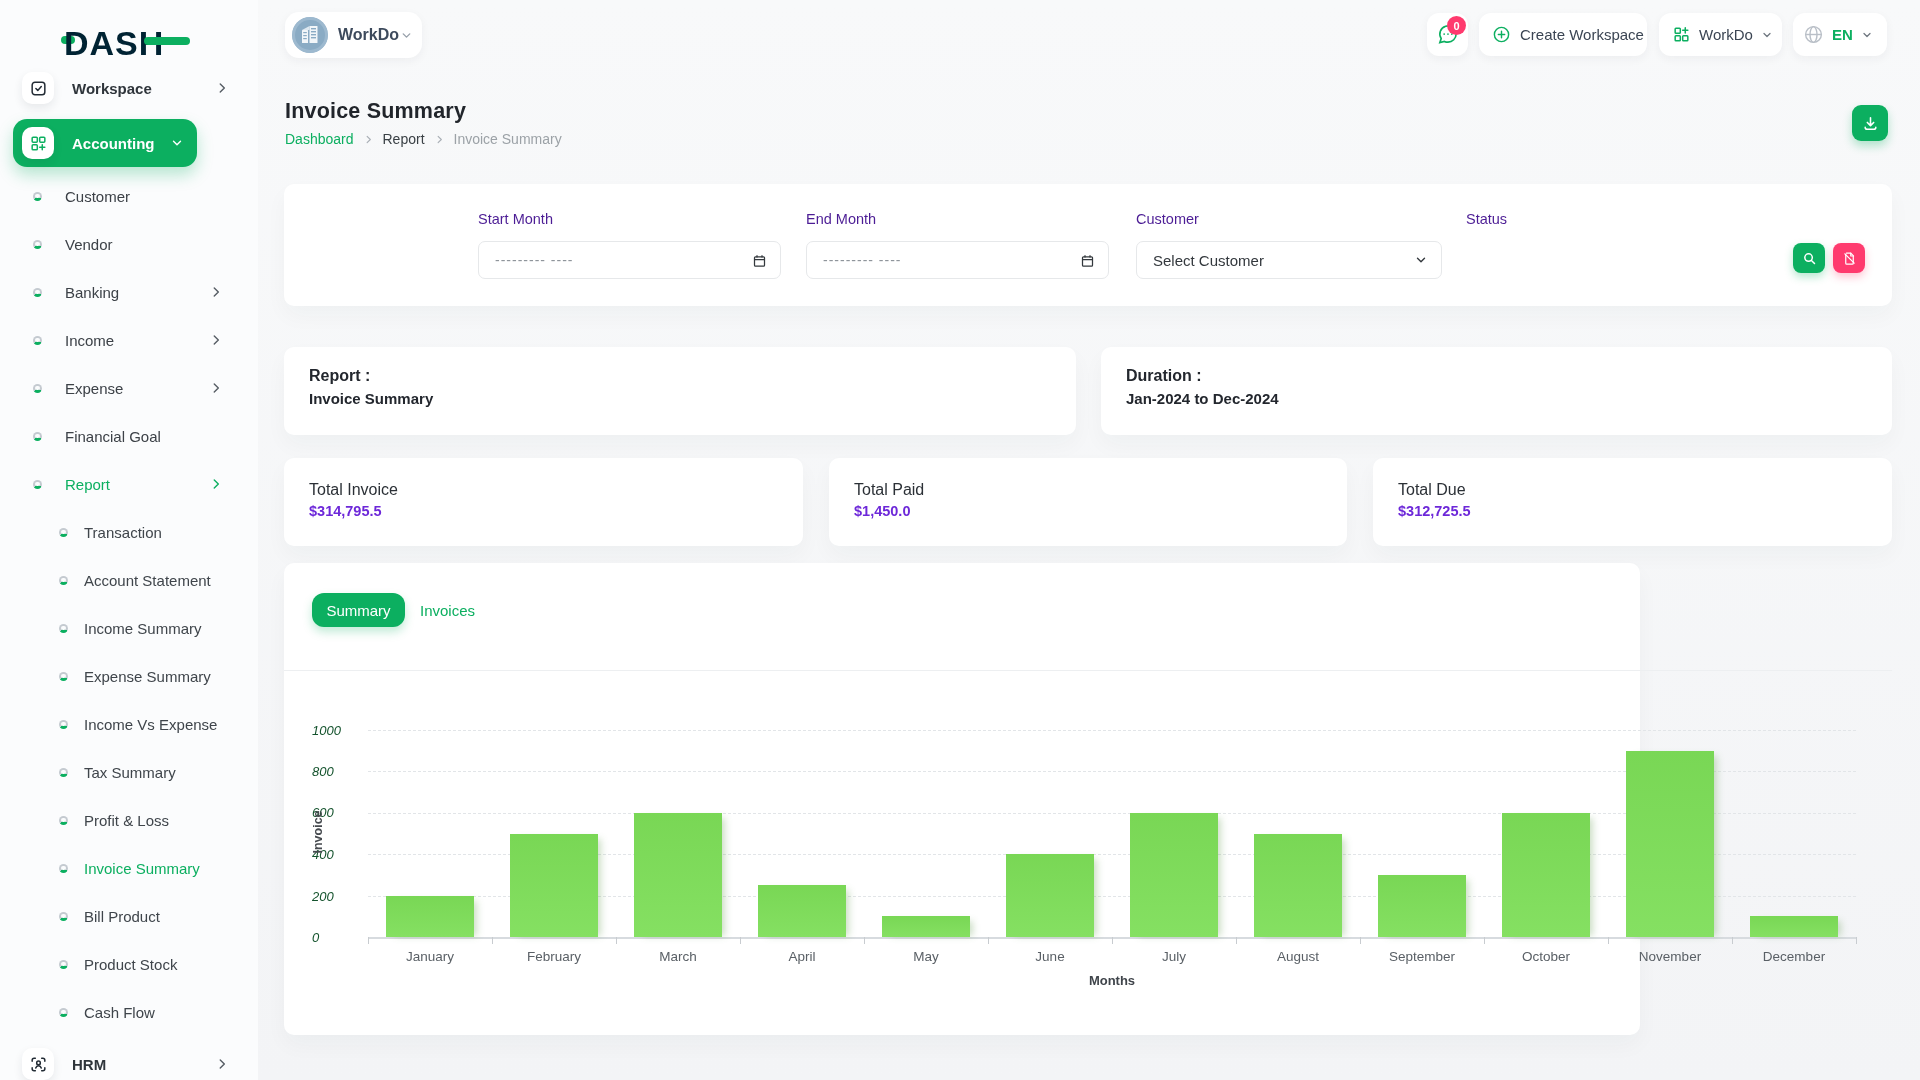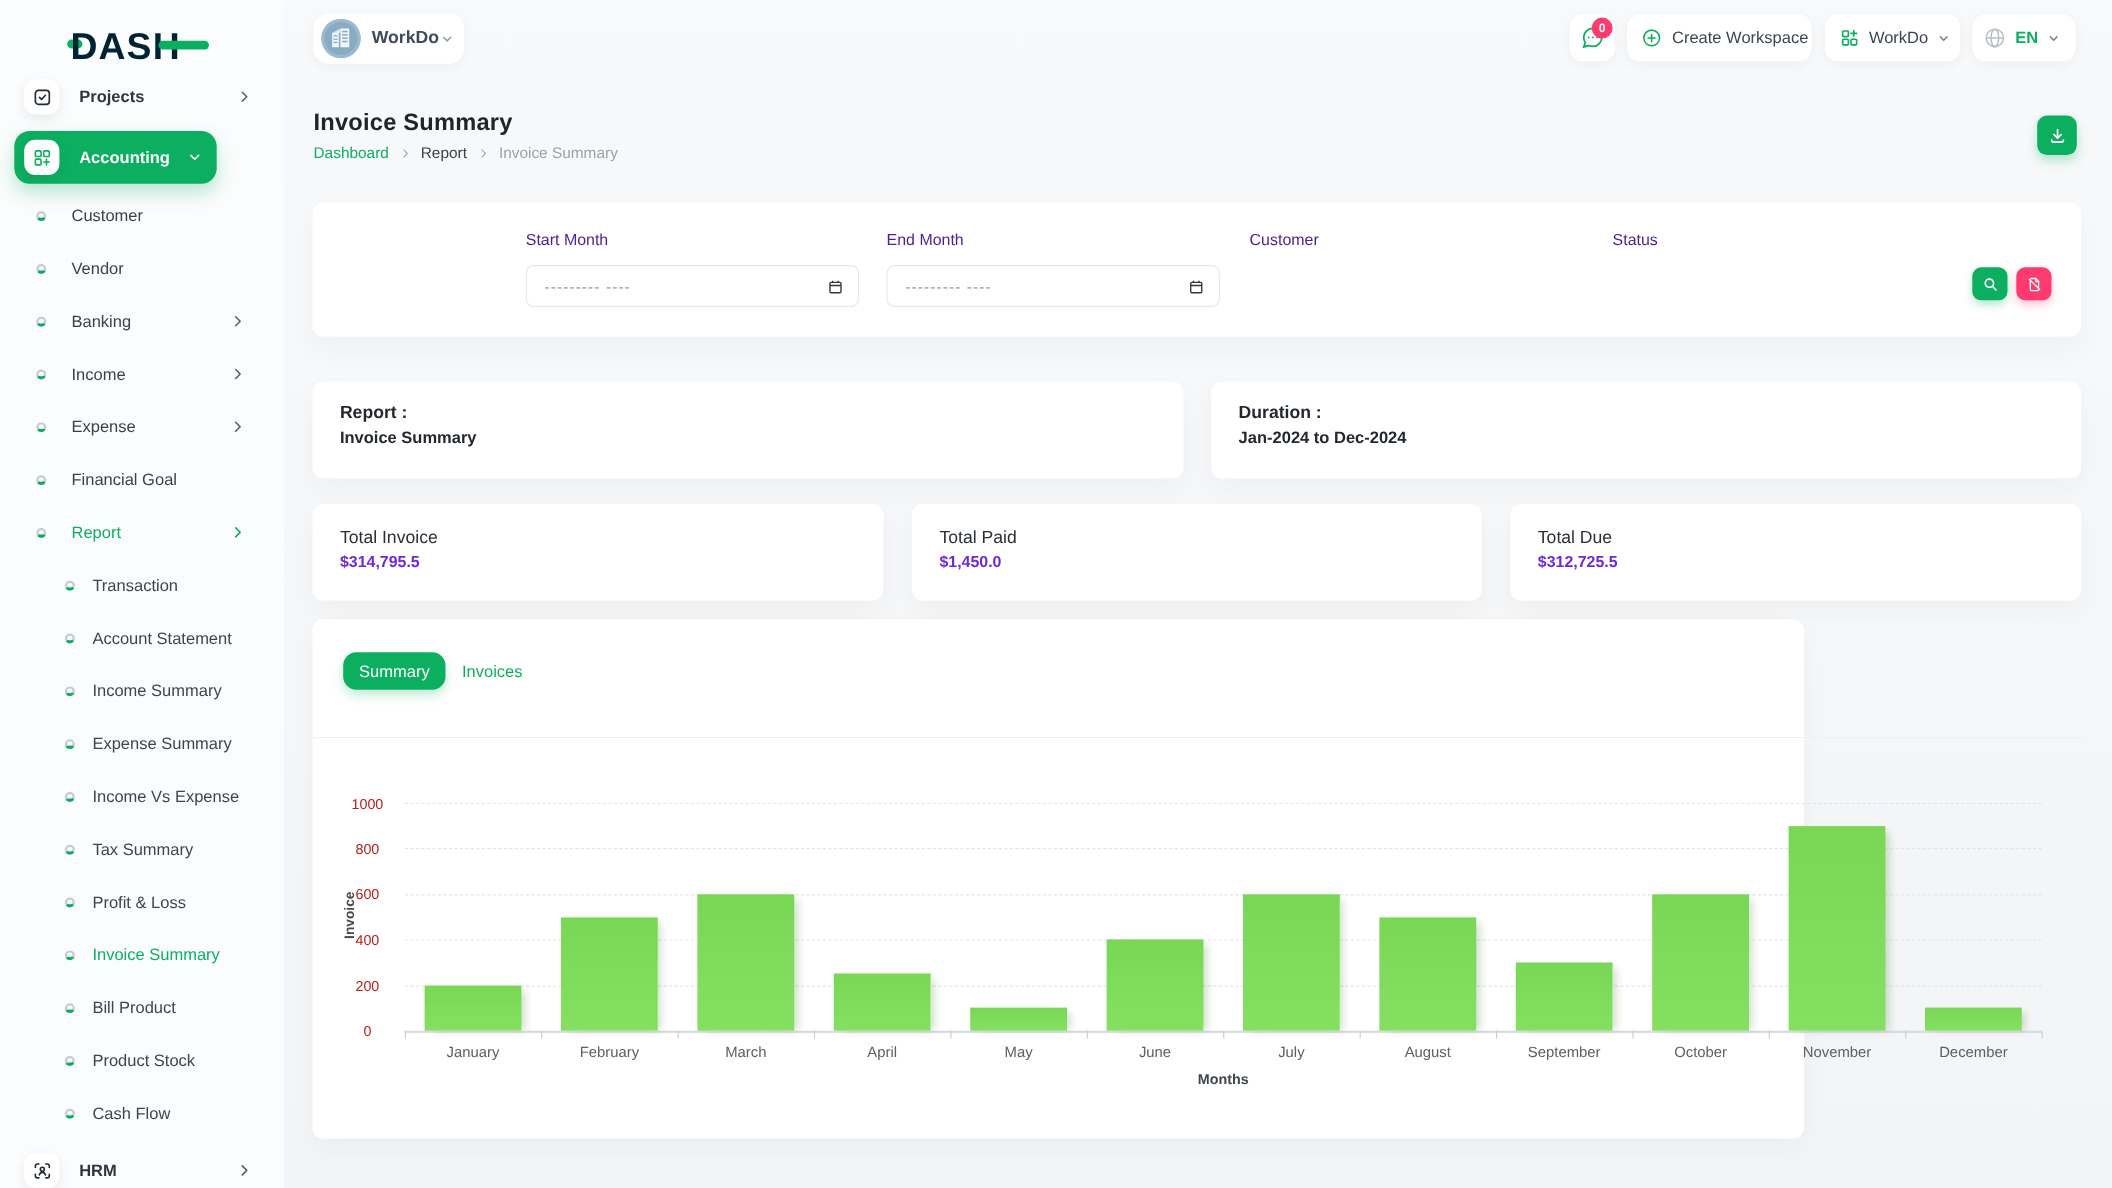--- a/index.html
+++ b/index.html
@@ -63,21 +63,21 @@
 .info-card-value { position:absolute; left:25px; top:43px; font-size:15px; font-weight:700; color:#23272e; }
 .total-label { position:absolute; left:25px; top:23px; font-size:16px; color:#2b3036; }
 .total-value { position:absolute; left:25px; top:45px; font-size:14.5px; font-weight:700; color:#6d28d9; }
 
 .chart-card { left:284px; top:563px; width:1356px; height:472px; }
 .tab-pill { position:absolute; left:28px; top:30px; width:93px; height:34px; border-radius:12px; background:#0caf60; color:#fff; font-size:15px; display:flex; align-items:center; justify-content:center; cursor:pointer; box-shadow:0 5px 10px rgba(12,175,96,.25); }
 .tab-plain { position:absolute; left:136px; top:30px; height:34px; display:flex; align-items:center; font-size:15px; color:#0caf60; cursor:pointer; }
 .chart-divider { position:absolute; left:0; top:107px; width:1608px; height:1px; background:#edeff1; }
 .gridline { position:absolute; border-top:1.5px dashed #e2e5e8; height:0; }
 .axisline { position:absolute; height:1.5px; background:#d7dbdf; }
-.ylab { position:absolute; width:44px; text-align:center; font-size:13px; color:#b91c1c; }
+.ylab { position:absolute; width:44px; text-align:left; font-size:13px; color:#14532d;font-style:italic; }
 .bar { position:absolute; width:88px; background:linear-gradient(180deg,#79d755 0%,#85e062 100%); box-shadow:6px 2px 7px -3px rgba(90,150,70,.3); }
 .tick { position:absolute; width:1px; height:7px; background:#c8ccd0; }
 .mlab { position:absolute; width:124px; text-align:center; font-size:13.5px; color:#5a6066; }
 .ylab-title { position:absolute; left:12px; top:262px; font-size:12.5px; font-weight:700; color:#45494e; transform:rotate(-90deg); transform-origin:center; }
 .xlab-title { position:absolute; left:766px; top:410px; width:124px; text-align:center; font-size:13px; font-weight:700; color:#3f444a; }
 svg { display:block; }
 </style>
 </head>
 <body>
 
@@ -89,21 +89,21 @@
   </div>
   <div class="nav-active-pill"></div>
   <nav id="sidebar-nav">
       <div class="nav-item" style="top: 64px;">
         <span class="icon-box">
           <svg width="19" height="19" viewBox="0 0 24 24" fill="none" stroke="#232c35" stroke-width="1.9" stroke-linecap="round" stroke-linejoin="round">
             <rect x="4" y="4" width="16" height="16" rx="3.5"></rect>
             <path d="M8.7 12l2.4 2.4 4.4-4.8"></path>
           </svg>
         </span>
-        <span class="nav1-label" style="">Projects</span>
+        <span class="nav1-label" style="">Workspace</span>
         <span class="nav-chev" style="left:215px">
           <svg width="14" height="14" viewBox="0 0 24 24" fill="none" stroke="currentColor" stroke-width="2.4" stroke-linecap="round" stroke-linejoin="round">
             <path d="M9 5l7 7-7 7"></path>
           </svg>
         </span>
       </div>
       <div class="nav-item" style="top: 119px;">
         <span class="icon-box">
           <svg width="19" height="19" viewBox="0 0 24 24" fill="none" stroke="#0caf60" stroke-width="1.9" stroke-linecap="round" stroke-linejoin="round">
             <rect x="4" y="4" width="6.5" height="6.5" rx="1.2"></rect>
@@ -388,20 +388,28 @@
           <path d="M8 3.5V7M16 3.5V7M4 10.5h16"></path>
         </svg>
     </span>
   </div>
   <div class="f-field" style="left:522px;width:303px">
     <span class="ph">--------- ----</span>
     <span class="f-icon-r">
       <svg width="15" height="15" viewBox="0 0 24 24" fill="none" stroke="#33383d" stroke-width="2">
           <rect x="4" y="6" width="16" height="15" rx="1.5"></rect>
           <path d="M8 3.5V7M16 3.5V7M4 10.5h16"></path>
+        </svg>
+    </span>
+  </div>
+  <div class="f-field" style="left:852px;width:306px">
+    <span class="sel-txt">Select Customer</span>
+    <span class="f-icon-r">
+      <svg width="14" height="14" viewBox="0 0 24 24" fill="none" stroke="#33383d" stroke-width="2.4" stroke-linecap="round" stroke-linejoin="round">
+          <path d="M6 9l6 6 6-6"></path>
         </svg>
     </span>
   </div>
 
   <div class="fbtn search">
     <span style="display:flex">
       <svg width="15" height="15" viewBox="0 0 24 24" fill="none" stroke="#fff" stroke-width="2.4" stroke-linecap="round">
           <circle cx="10.5" cy="10.5" r="6"></circle>
           <path d="M15.5 15.5L20 20"></path>
         </svg>

